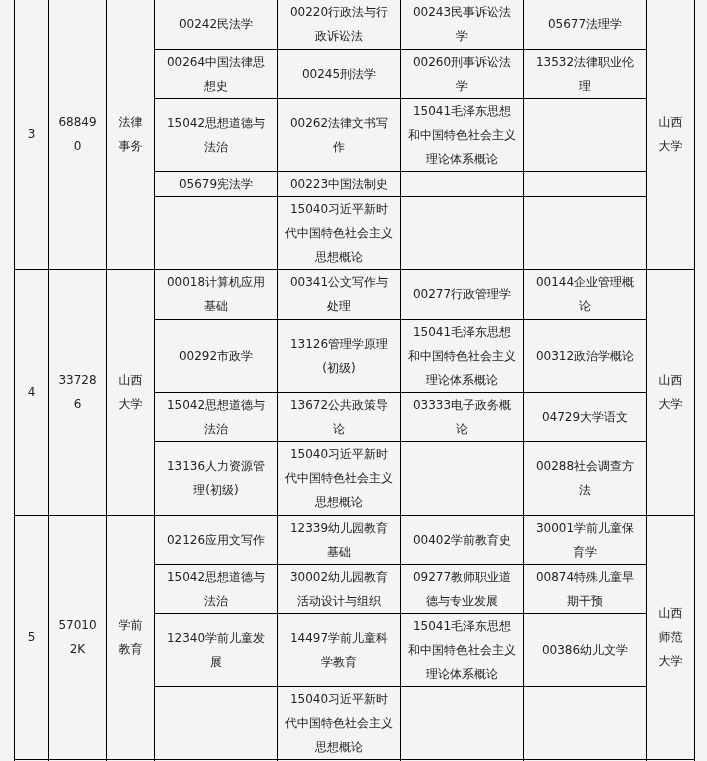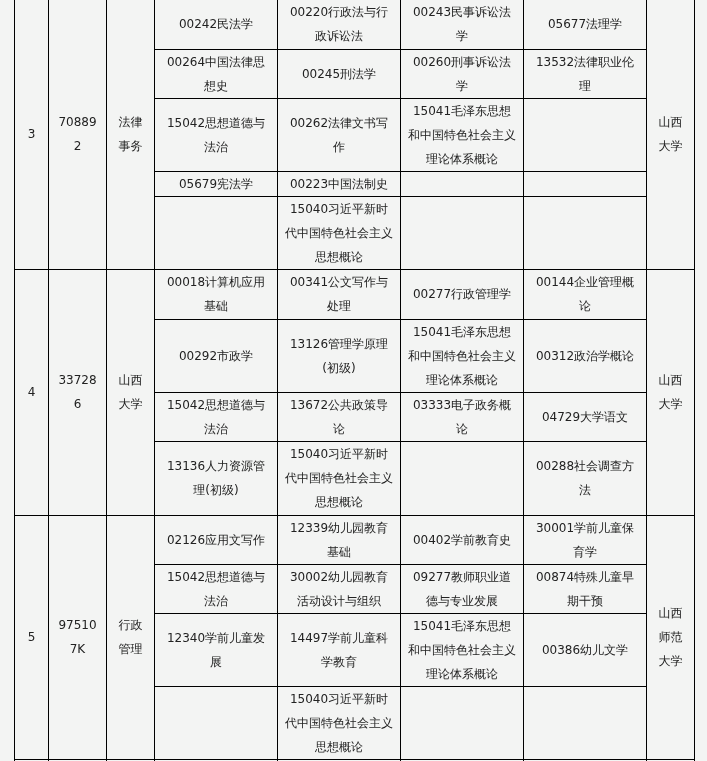--- a/index.html
+++ b/index.html
@@ -25,21 +25,21 @@
       <col class="c4">
       <col class="c5">
       <col class="c6">
       <col class="c7">
       <col class="c8">
   </colgroup>
   <tbody>
 
     <tr style="height:49px">
       <td rowspan="5" class="top">3</td>
-      <td rowspan="5" class="top">708892</td>
+      <td rowspan="5" class="top">688490</td>
       <td rowspan="5" class="top narrow">法律事务</td>
       <td class="top">00242民法学</td>
       <td class="top">00220行政法与行政诉讼法</td>
       <td class="top">00243民事诉讼法学</td>
       <td class="top">05677法理学</td>
       <td rowspan="5" class="top narrow">山西大学</td>
     </tr>
     <tr style="height:49px">
       <td>00264中国法律思想史</td>
       <td>00245刑法学</td>
@@ -89,22 +89,22 @@
     </tr>
     <tr style="height:74px">
       <td>13136人力资源管理(初级)</td>
       <td>15040习近平新时代中国特色社会主义思想概论</td>
       <td></td>
       <td>00288社会调查方法</td>
     </tr>
 
     <tr style="height:48px">
       <td rowspan="4">5</td>
-      <td rowspan="4">975107K</td>
-      <td rowspan="4" class="narrow">行政管理</td>
+      <td rowspan="4">570102K</td>
+      <td rowspan="4" class="narrow">学前教育</td>
       <td>02126应用文写作</td>
       <td>12339幼儿园教育基础</td>
       <td>00402学前教育史</td>
       <td>30001学前儿童保育学</td>
       <td rowspan="4" class="narrow">山西师范大学</td>
     </tr>
     <tr style="height:49px">
       <td>15042思想道德与法治</td>
       <td>30002幼儿园教育活动设计与组织</td>
       <td>09277教师职业道德与专业发展</td>

